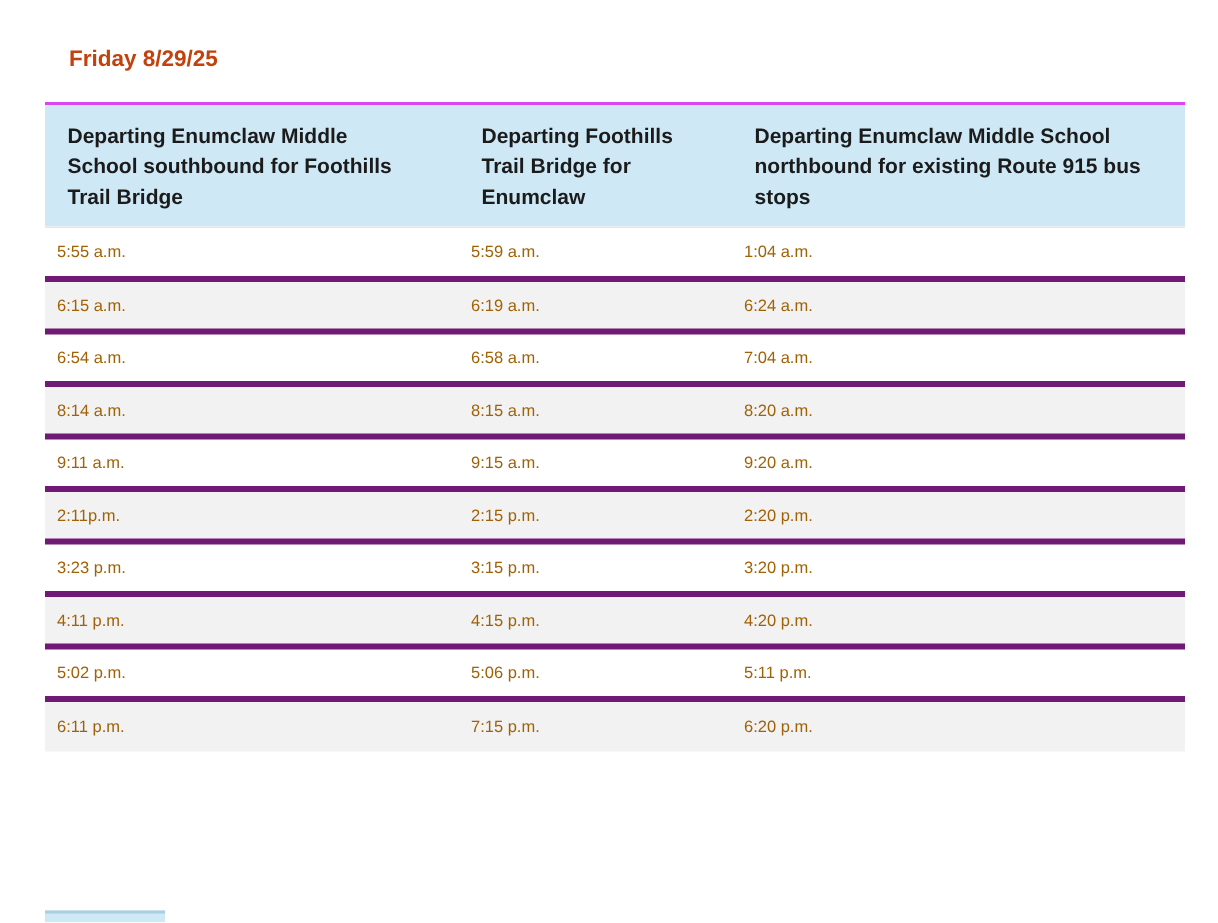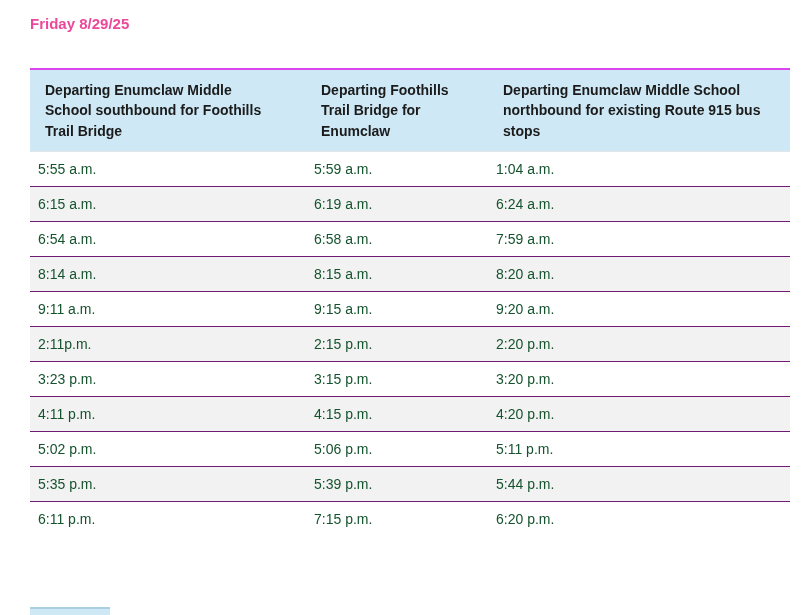--- a/index.html
+++ b/index.html
@@ -13,25 +13,25 @@
     position: relative;
     width: 812px;
     height: 615px;
     background: #ffffff;
     overflow: hidden;
   }
   .page-title {
     position: absolute;
     left: 30px;
     top: 14px;
-    margin: 0;
+    margin: 16px;
     font-size: 15px;
     line-height: 1.3;
     font-weight: 700;
-    color: #ec4899;
+    color: #c2410c;
   }
   table.schedule {
     position: absolute;
     left: 30px;
     top: 68px;
     width: 760px;
     border-collapse: collapse;
     table-layout: fixed;
   }
   col.c1 { width: 276px; }
@@ -45,26 +45,26 @@
     text-align: left;
     vertical-align: middle;
     font-size: 14px;
     font-weight: 700;
     line-height: 1.45;
     color: #1b1b1b;
   }
   tbody td {
     height: 35px;
     padding: 0 10px 0 8px;
-    font-size: 14px;
-    color: #14532d;
+    font-size: 11px;
+    color: #a16207;
     vertical-align: middle;
     background: #ffffff;
   }
-  tbody tr { border-top: 1px solid #701a75; }
+  tbody tr { border-top: 4px solid #701a75; }
   tbody tr:first-child { border-top: 1px solid #e0e6ea; }
   tbody tr:nth-child(even) td { background: #f2f2f2; }
   .next-table-partial {
     position: absolute;
     left: 30px;
     bottom: 0;
     width: 80px;
     height: 8px;
     background: #cee8f5;
     border-top: 2px solid #a9cfe0;
@@ -96,21 +96,21 @@
           <td>1:04 a.m.</td>
         </tr>
         <tr>
           <td>6:15 a.m.</td>
           <td>6:19 a.m.</td>
           <td>6:24 a.m.</td>
         </tr>
         <tr>
           <td>6:54 a.m.</td>
           <td>6:58 a.m.</td>
-          <td>7:59 a.m.</td>
+          <td>7:04 a.m.</td>
         </tr>
         <tr>
           <td>8:14 a.m.</td>
           <td>8:15 a.m.</td>
           <td>8:20 a.m.</td>
         </tr>
         <tr>
           <td>9:11 a.m.</td>
           <td>9:15 a.m.</td>
           <td>9:20 a.m.</td>
@@ -129,25 +129,20 @@
           <td>4:11 p.m.</td>
           <td>4:15 p.m.</td>
           <td>4:20 p.m.</td>
         </tr>
         <tr>
           <td>5:02 p.m.</td>
           <td>5:06 p.m.</td>
           <td>5:11 p.m.</td>
         </tr>
         <tr>
-          <td>5:35 p.m.</td>
-          <td>5:39 p.m.</td>
-          <td>5:44 p.m.</td>
-        </tr>
-        <tr>
           <td>6:11 p.m.</td>
           <td>7:15 p.m.</td>
           <td>6:20 p.m.</td>
         </tr>
       </tbody>
   </table>
 
   <div class="next-table-partial"></div>
 </div>
 

